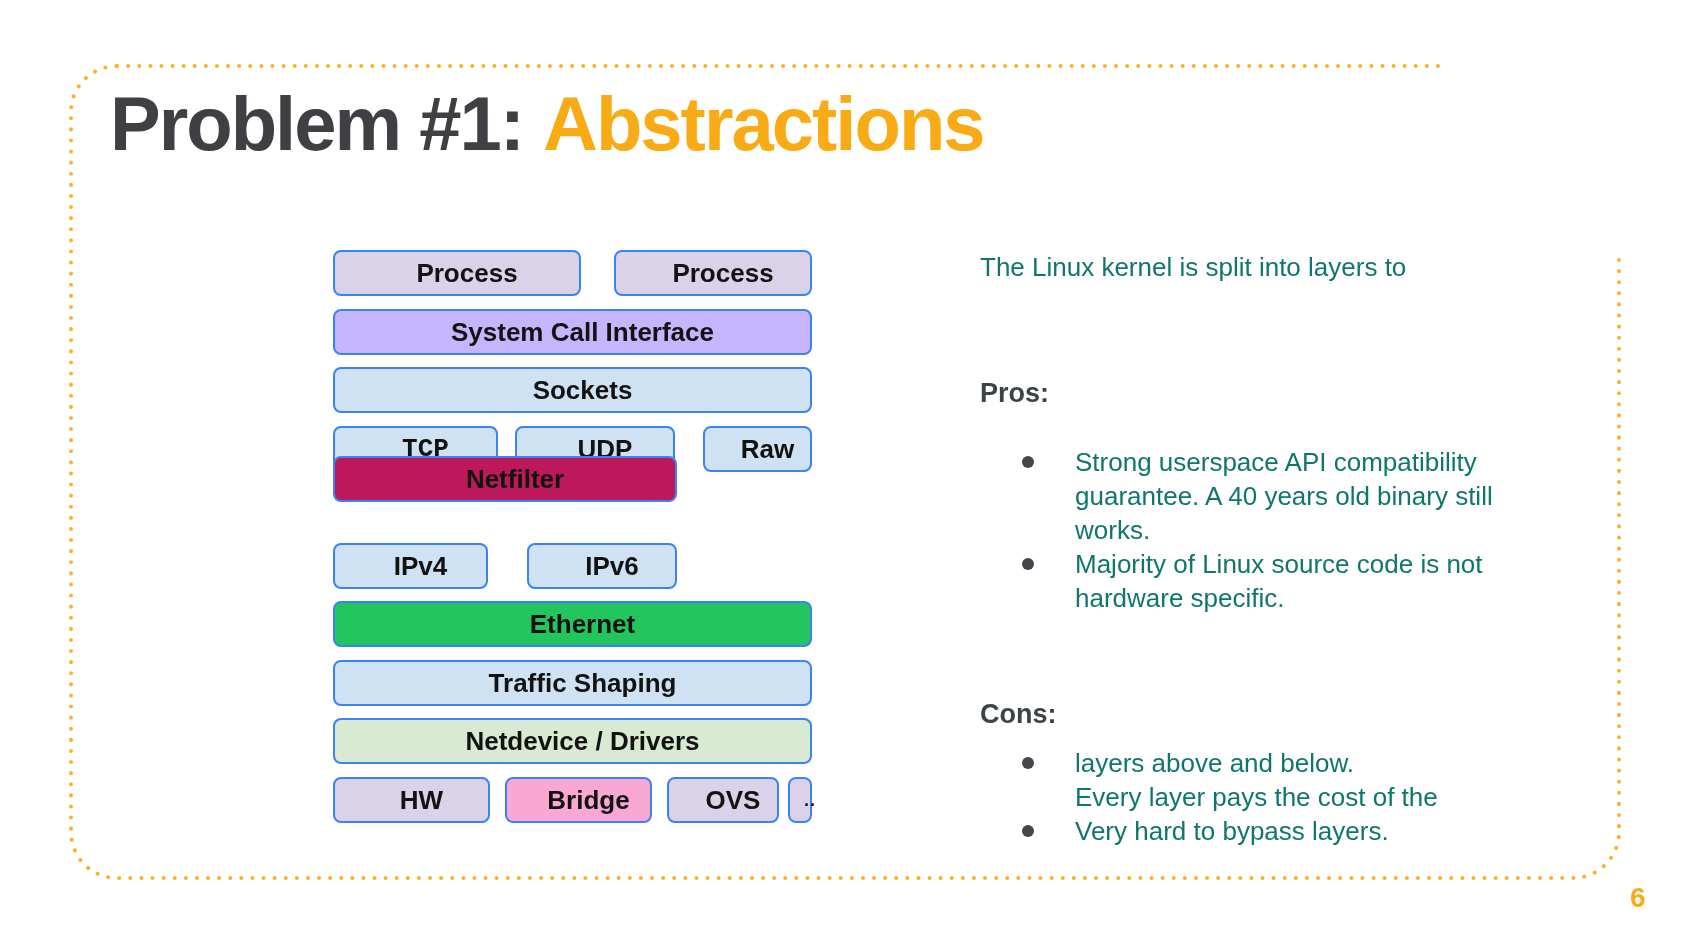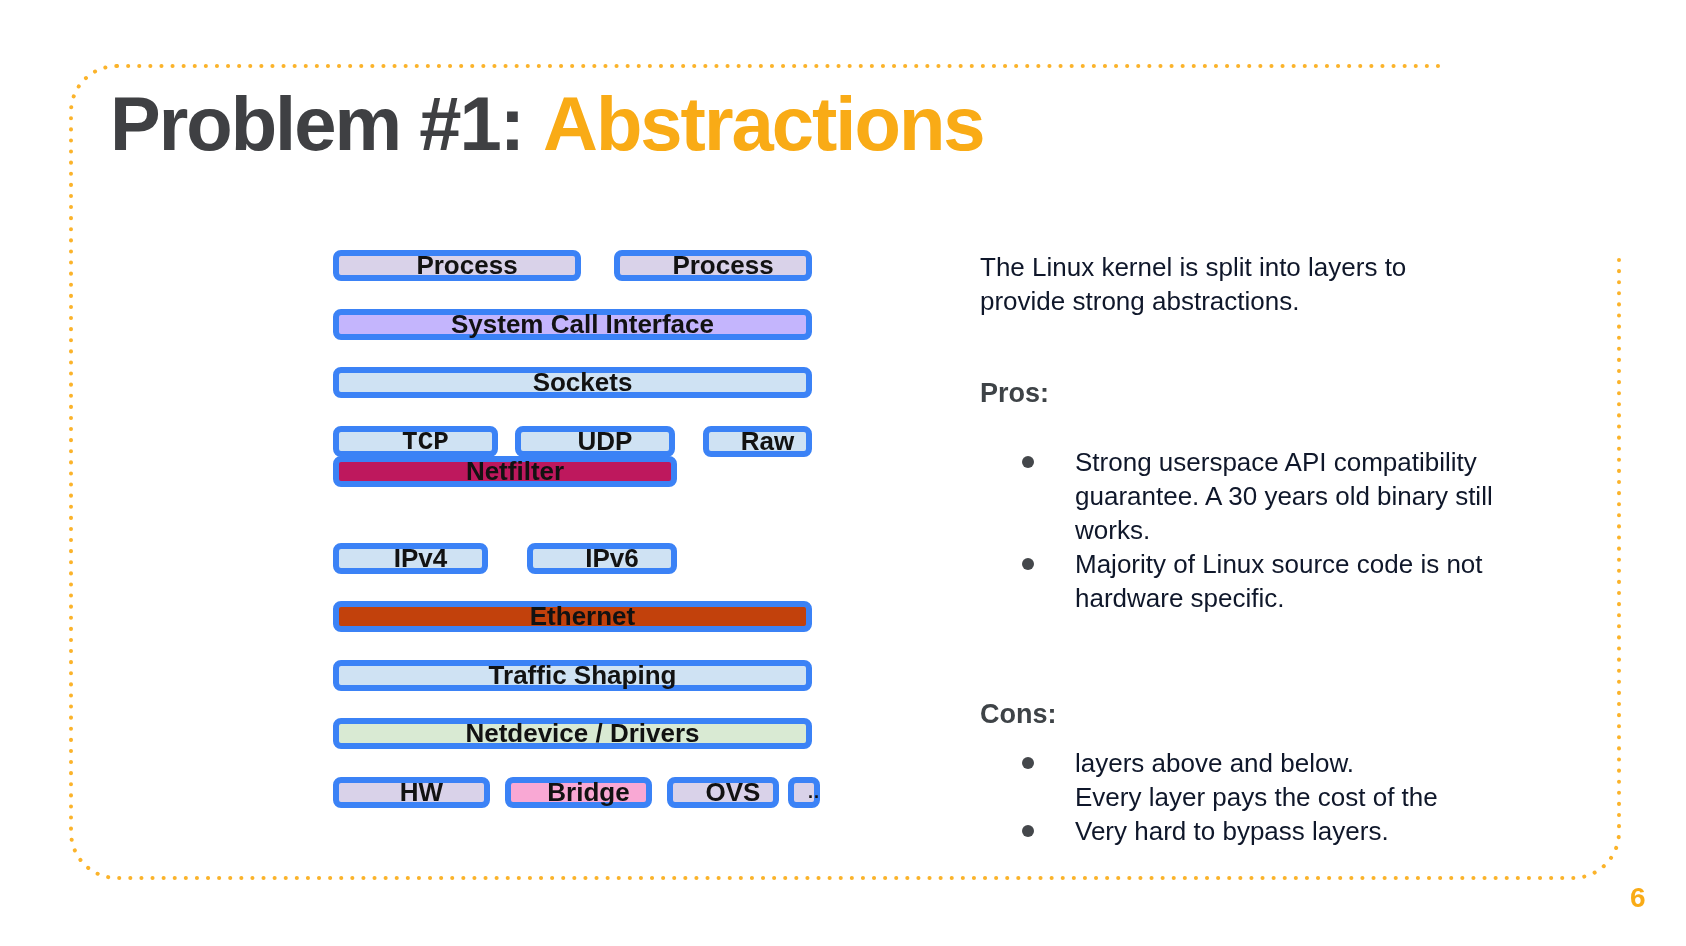--- a/index.html
+++ b/index.html
@@ -18,31 +18,31 @@
   .title{
     position:absolute;left:110px;top:86px;
     font-size:76px;font-weight:700;letter-spacing:-2px;
     white-space:nowrap;line-height:1;
   }
   .title .prefix{color:#3F4043;margin-right:20px;}
   .title .accent{color:#F9AB16;}
 
   
   .lbox{
-    position:absolute;height:31px;box-sizing:border-box;
-    border:6px solid #3b82f6;border-radius:8px;
+    position:absolute;height:46px;box-sizing:border-box;
+    border:2px solid #3b82f6;border-radius:8px;
     display:flex;align-items:center;justify-content:center;
     font-weight:700;font-size:26px;color:#121212;
     white-space:nowrap;
     padding-left:20px;
   }
   .lbox.small{font-size:18px;letter-spacing:1px;}
 
   
-  .notes-text{color:#0f172a;font-size:26px;line-height:34px;}
+  .notes-text{color:#0f766e;font-size:26px;line-height:34px;}
   .notes-text span{display:block;}
   .intro{position:absolute;left:980px;top:250px;}
   .sec-heading{
     position:absolute;left:980px;
     font-size:27px;font-weight:700;color:#3E4347;line-height:34px;
   }
   .bullet-group{position:absolute;left:1010px;}
   .bullet{position:relative;padding-left:65px;}
   .bullet .dot{
     position:absolute;left:12px;top:11px;
@@ -81,47 +81,46 @@
 
     <div class="lbox" style="left: 333px; top: 426px; width: 165px; background-color: rgb(207, 226, 243); font-family: Liberation Mono, monospace;">TCP</div>
     <div class="lbox" style="left: 515px; top: 426px; width: 160px; background-color: rgb(207, 226, 243);">UDP</div>
     <div class="lbox" style="left: 703px; top: 426px; width: 109px; background-color: rgb(207, 226, 243);">Raw</div>
 
     <div class="lbox" style="left: 333px; top: 456px; width: 344px; background-color: #be185d;">Netfilter</div>
 
     <div class="lbox" style="left: 333px; top: 543px; width: 155px; background-color: rgb(207, 226, 243);">IPv4</div>
     <div class="lbox" style="left: 527px; top: 543px; width: 150px; background-color: rgb(207, 226, 243);">IPv6</div>
 
-    <div class="lbox" style="left: 333px; top: 601px; width: 479px; background-color: #c2410c; text-align: center;">Ethernet</div>
+    <div class="lbox" style="left: 333px; top: 601px; width: 479px; background-color: #22c55e; text-align: center;">Ethernet</div>
 
     <div class="lbox" style="left: 333px; top: 660px; width: 479px; background-color: rgb(207, 226, 243);">Traffic Shaping</div>
 
     <div class="lbox" style="left: 333px; top: 718px; width: 479px; background-color: rgb(217, 234, 211);">Netdevice / Drivers</div>
 
     <div class="lbox" style="left: 333px; top: 777px; width: 157px; background-color: rgb(217, 210, 233);">HW</div>
     <div class="lbox" style="left: 505px; top: 777px; width: 147px; background-color: #f9a8d4;">Bridge</div>
     <div class="lbox" style="left: 667px; top: 777px; width: 112px; background-color: rgb(217, 210, 233);">OVS</div>
     <div class="lbox small" style="left: 788px; top: 777px; width: 24px; background-color: rgb(217, 210, 233);">..</div>
   </div>
 
   <div>
 
     <p class="intro notes-text" style="margin:0;">
       <span>The Linux kernel is split into layers to</span>
-      <span>provide strong abstractions.</span>
     </p>
 
     <div class="sec-heading" style="top:376px;">Pros:</div>
 
     <div class="bullet-group" style="top:445px;">
       <div class="bullet">
         <span class="dot"></span>
         <div class="notes-text">
           <span>Strong userspace API compatibility</span>
-          <span>guarantee. A 30 years old binary still</span>
+          <span>guarantee. A 40 years old binary still</span>
           <span>works.</span>
         </div>
       </div>
       <div class="bullet">
         <span class="dot"></span>
         <div class="notes-text">
           <span>Majority of Linux source code is not</span>
           <span>hardware specific.</span>
         </div>
       </div>

